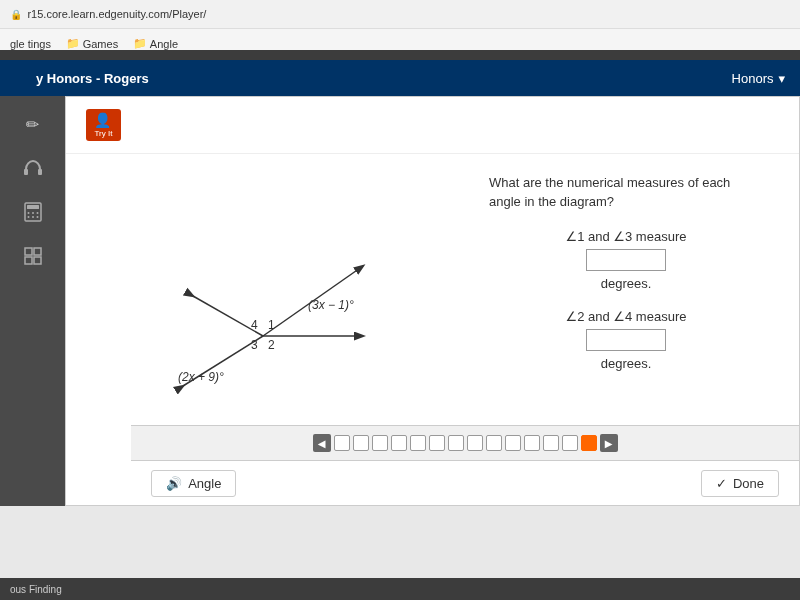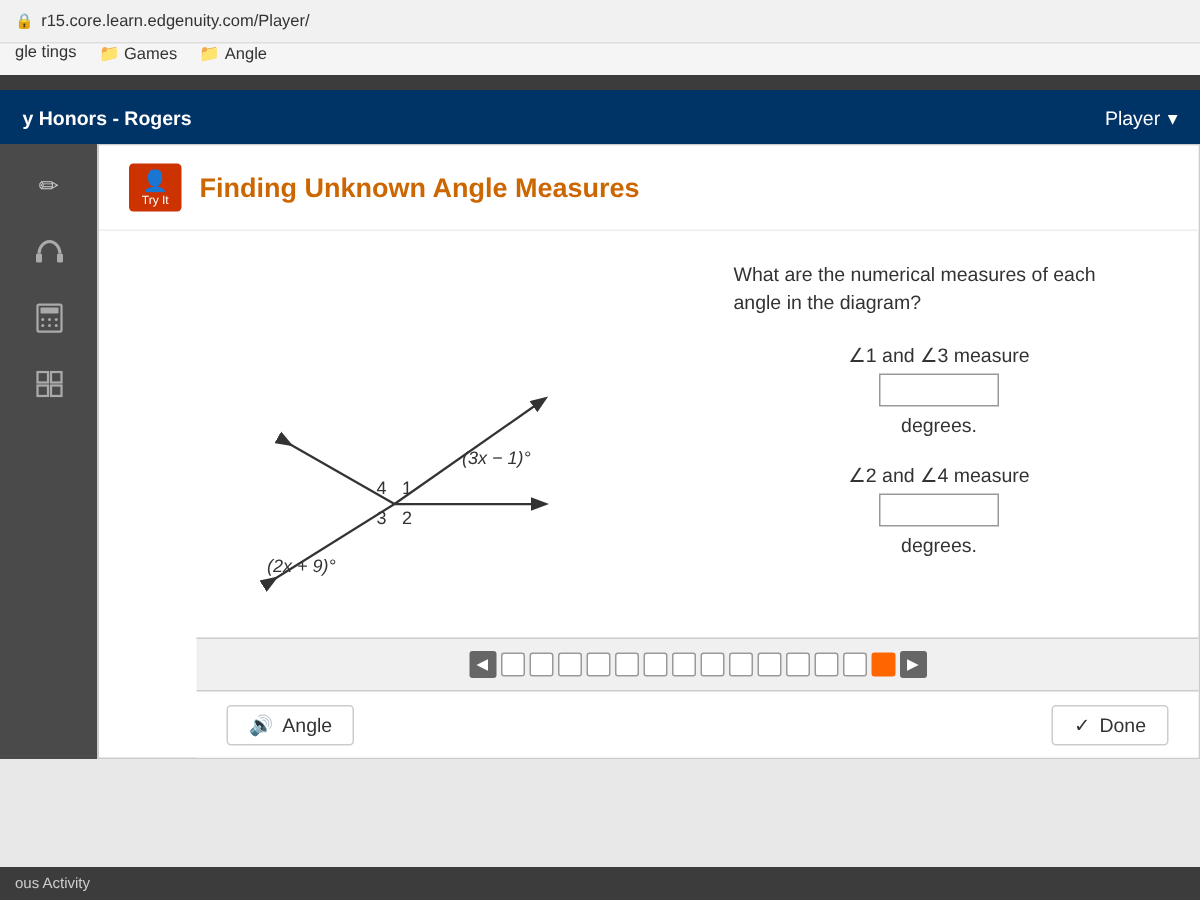--- a/index.html
+++ b/index.html
@@ -29,21 +29,21 @@
       color: #333;
     }
     .lock-icon {
       margin-right: 5px;
       font-size: 10px;
     }
     .bookmarks-bar {
       background: #f5f5f5;
       height: 22px;
       display: flex;
-      align-items: flex-start;
+      align-items: flex-end;
       padding: 0 10px;
       font-size: 11px;
       gap: 15px;
       border-top: 1px solid #ddd;
     }
     .bookmark-item {
       display: flex;
       align-items: center;
       gap: 3px;
       color: #333;
@@ -67,20 +67,21 @@
       height: 36px;
       display: flex;
       align-items: center;
       justify-content: space-between;
       padding: 0 15px;
     }
     .nav-title {
       color: white;
       font-size: 13px;
       font-weight: bold;
+      margin-left: 21px;
     }
     .nav-right {
       display: flex;
       align-items: center;
       gap: 5px;
       color: white;
       font-size: 13px;
       cursor: pointer;
     }
 
@@ -314,21 +315,21 @@
       <span>Angle</span>
     </span>
   </div>
 </div>
 
 <div class="app-container">
 
   <div class="top-nav">
     <span class="nav-title">y Honors - Rogers</span>
     <div class="nav-right">
-      <span>Player</span>
+      <span>Honors</span>
       <span>▾</span>
     </div>
   </div>
 
   <div class="sidebar">
     <div class="sidebar-icon">✏</div>
     <div class="sidebar-icon">
       <svg width="20" height="18" viewBox="0 0 20 18" fill="none">
         <path d="M3 10 C3 5.5 6.5 2 10 2 C13.5 2 17 5.5 17 10" stroke="#aaa" stroke-width="2" fill="none"></path>
         <rect x="1" y="10" width="4" height="6" rx="1" fill="#aaa"></rect>
@@ -357,21 +358,20 @@
     </div>
   </div>
 
   <div class="main-content">
 
     <div class="content-header">
       <div class="try-it-badge">
         <div style="font-size:14px;">👤</div>
         <div style="font-size:8px;">Try It</div>
       </div>
-      <span class="content-title">Finding Unknown Angle Measures</span>
     </div>
 
     <div class="content-body">
 
       <div class="diagram-area">
         <svg class="diagram-svg" viewBox="0 0 280 220">
 
           <line x1="130" y1="115" x2="230" y2="45" stroke="#333" stroke-width="1.5" marker-end="url(#arrow)"></line>
 
           <line x1="130" y1="115" x2="50" y2="165" stroke="#333" stroke-width="1.5" marker-end="url(#arrow-left)"></line>
@@ -452,14 +452,14 @@
         <span>✓</span>
         <span>Done</span>
       </button>
     </div>
 
   </div>
 
 </div>
 
 <div class="status-bar">
-  <span class="status-text">ous Activity</span>
+  <span class="status-text">ous Finding</span>
 </div>
 
 </body></html>

